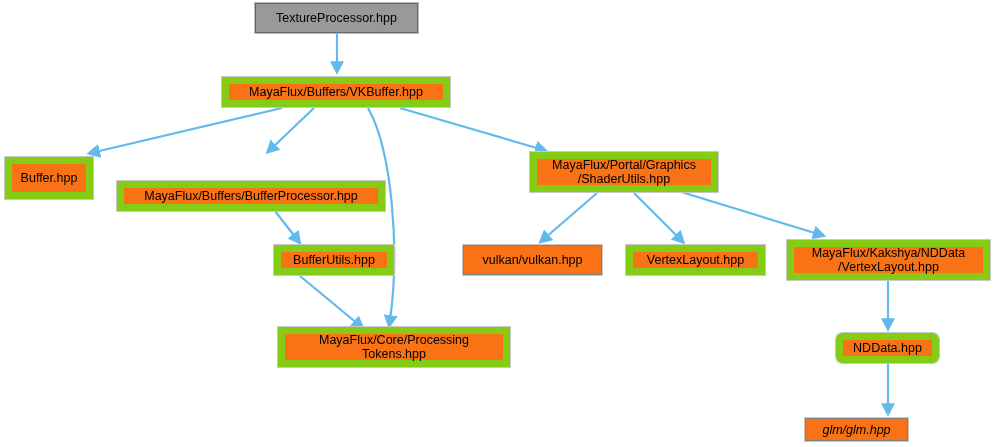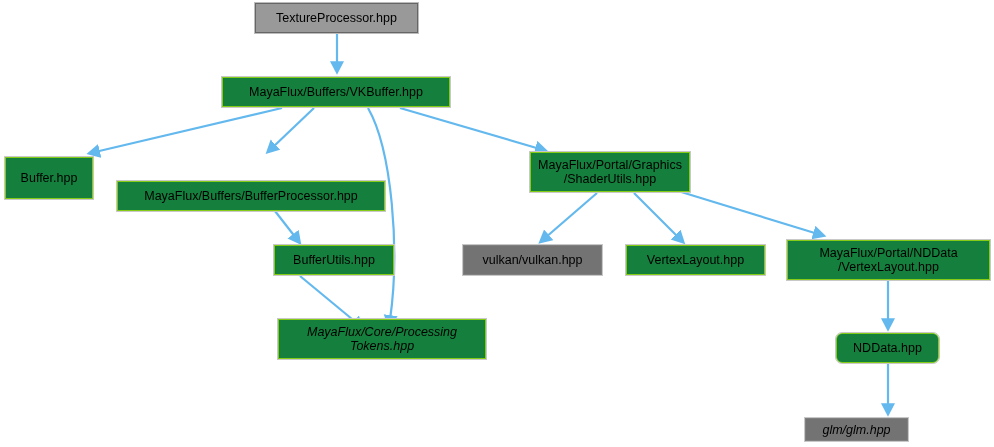--- a/index.html
+++ b/index.html
@@ -20,40 +20,40 @@
     position: absolute;
     left: 0;
     top: 0;
     width: 994px;
     height: 447px;
     pointer-events: none;
   }
   .node {
     position: absolute;
     box-sizing: border-box;
-    border: 1px solid #84cc16;
+    border: 7px solid #84cc16;
     outline: 1px solid #c8c8c8;
-    background: #15803d;
+    background: #f97316;
     color: #000000;
     font-size: 12.5px;
     line-height: 14px;
     text-align: center;
     display: flex;
     align-items: center;
     justify-content: center;
     white-space: pre-line;
     letter-spacing: 0px;
   }
   .node.gray-dark {
     background: #999999;
     border: 1px solid #666666;
     outline: 1px solid #bcbcbc;
   }
   .node.gray-light {
-    background: #737373;
+    background: #f97316;
     border: 1px solid #808080;
     outline: 1px solid #c8c8c8;
   }
   .node span { display: block; }
 </style>
 </head>
 <body>
 
 <div id="canvas">
 
@@ -98,44 +98,44 @@
   </div>
 
   <div class="node" style="left:5px;top:157px;width:88px;height:42px;">
     <span>Buffer.hpp</span>
   </div>
 
   <div class="node" style="left:117px;top:157px;width:268px;height:30px;margin-top:24px;">
     <span>MayaFlux/Buffers/BufferProcessor.hpp</span>
   </div>
 
-  <div class="node" style="left:530px;top:152px;width:160px;height:40px;">
+  <div class="node" style="left:530px;top:152px;width:188px;height:40px;">
     <span>MayaFlux/Portal/Graphics
 /ShaderUtils.hpp</span>
   </div>
 
   <div class="node" style="left:230px;top:245px;width:120px;height:30px;margin-left:44px;">
     <span>BufferUtils.hpp</span>
   </div>
 
-  <div class="node" style="left:278px;top:319px;width:208px;height:40px;font-style:italic;">
+  <div class="node" style="left:278px;top:327px;width:232px;height:40px;">
     <span>MayaFlux/Core/Processing
 Tokens.hpp</span>
   </div>
 
   <div class="node gray-light" style="left:463px;top:245px;width:139px;height:30px;">
     <span>vulkan/vulkan.hpp</span>
   </div>
 
   <div class="node" style="left:626px;top:245px;width:139px;height:30px;">
     <span>VertexLayout.hpp</span>
   </div>
 
   <div class="node" style="left:787px;top:240px;width:203px;height:40px;">
-    <span>MayaFlux/Portal/NDData
+    <span>MayaFlux/Kakshya/NDData
 /VertexLayout.hpp</span>
   </div>
 
   <div class="node" style="left:836px;top:333px;width:103px;height:30px;border-radius:6px;">
     <span>NDData.hpp</span>
   </div>
 
   <div class="node gray-light" style="left:805px;top:418px;width:103px;height:23px;font-style:italic;">
     <span>glm/glm.hpp</span>
   </div>

